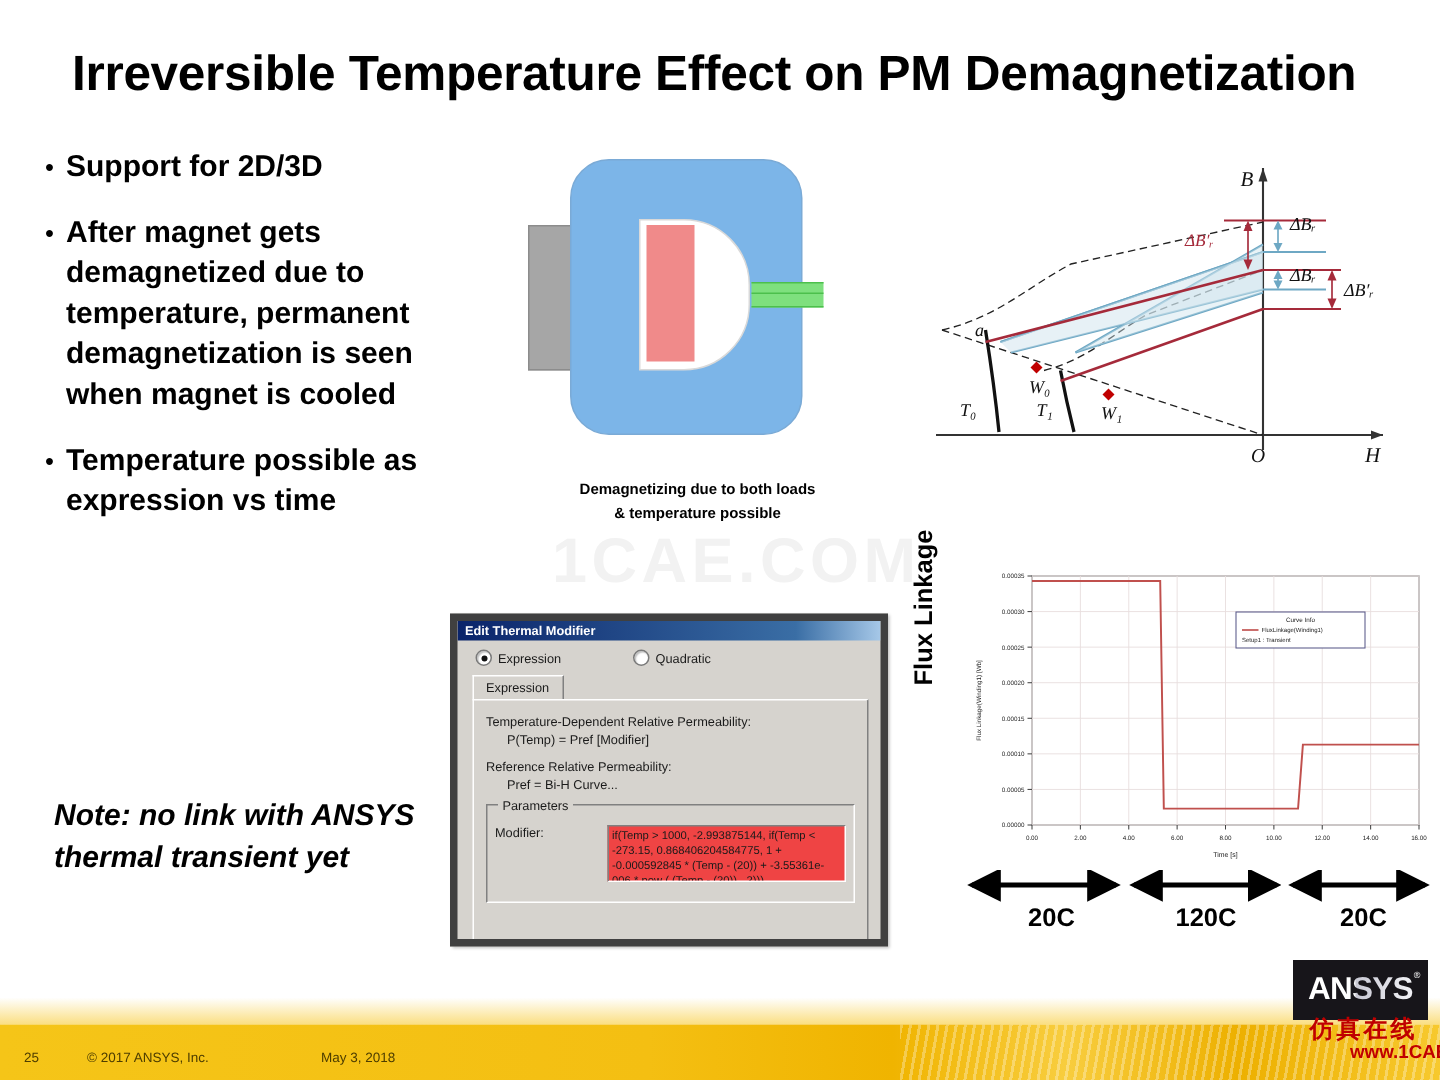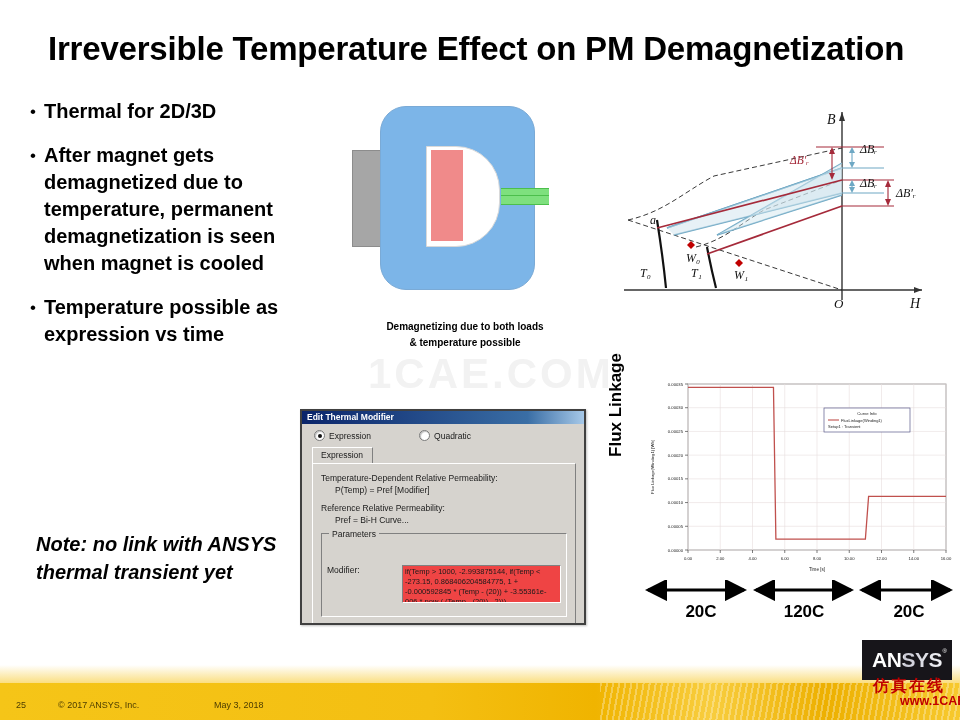--- a/index.html
+++ b/index.html
@@ -168,21 +168,21 @@
   }
 
   
   #thermal-dialog {
     position: absolute;
     left: 300px;
     top: 409px;
     width: 282px;
     height: 212px;
     background: #d6d3ce;
-    border: 2px solid #404040;
+    border: 5px solid #404040;
     box-shadow: 1px 1px 2px rgba(0,0,0,0.25);
     font-family: "Liberation Sans", sans-serif;
     overflow: hidden;
   }
   #thermal-dialog-titlebar {
     height: 13px;
     background: linear-gradient(to right, #0a246a 0%, #3a6ea5 80%, #a6c8e8 100%);
     color: #ffffff;
     font-size: 8.5px;
     font-weight: bold;
@@ -240,21 +240,21 @@
     color: #1a1a1a;
     position: relative;
   }
   .panel-line { margin-bottom: 2px; }
   .panel-line.indent { padding-left: 14px; margin-bottom: 8px; }
   #parameters-group {
     margin-top: 8px;
     border: 1px solid #ffffff;
     border-top-color: #808080;
     border-left-color: #808080;
-    padding: 21px 5px 5px 5px;
+    padding: 3px 5px 5px 5px;
     position: relative;
     height: 56px;
   }
   #parameters-legend {
     position: absolute;
     top: -5px; left: 7px;
     background: #d6d3ce;
     padding: 0 3px;
     font-size: 8.5px;
   }
@@ -422,21 +422,21 @@
 
 <div class="slide">
 
   <div id="slide-title">Irreversible Temperature Effect on PM Demagnetization</div>
 
   <div id="watermark-1cae">1CAE.COM</div>
 
   <div id="bullet-list">
     <div class="bullet-item">
       <span class="bullet-dot">•</span>
-      <span class="bullet-text">Thermal for 2D/3D</span>
+      <span class="bullet-text">Support for 2D/3D</span>
     </div>
     <div class="bullet-item">
       <span class="bullet-dot">•</span>
       <span class="bullet-text">After magnet gets demagnetized due to temperature, permanent demagnetization is seen when magnet is cooled</span>
     </div>
     <div class="bullet-item">
       <span class="bullet-dot">•</span>
       <span class="bullet-text">Temperature possible as expression vs time</span>
     </div>
   </div>

